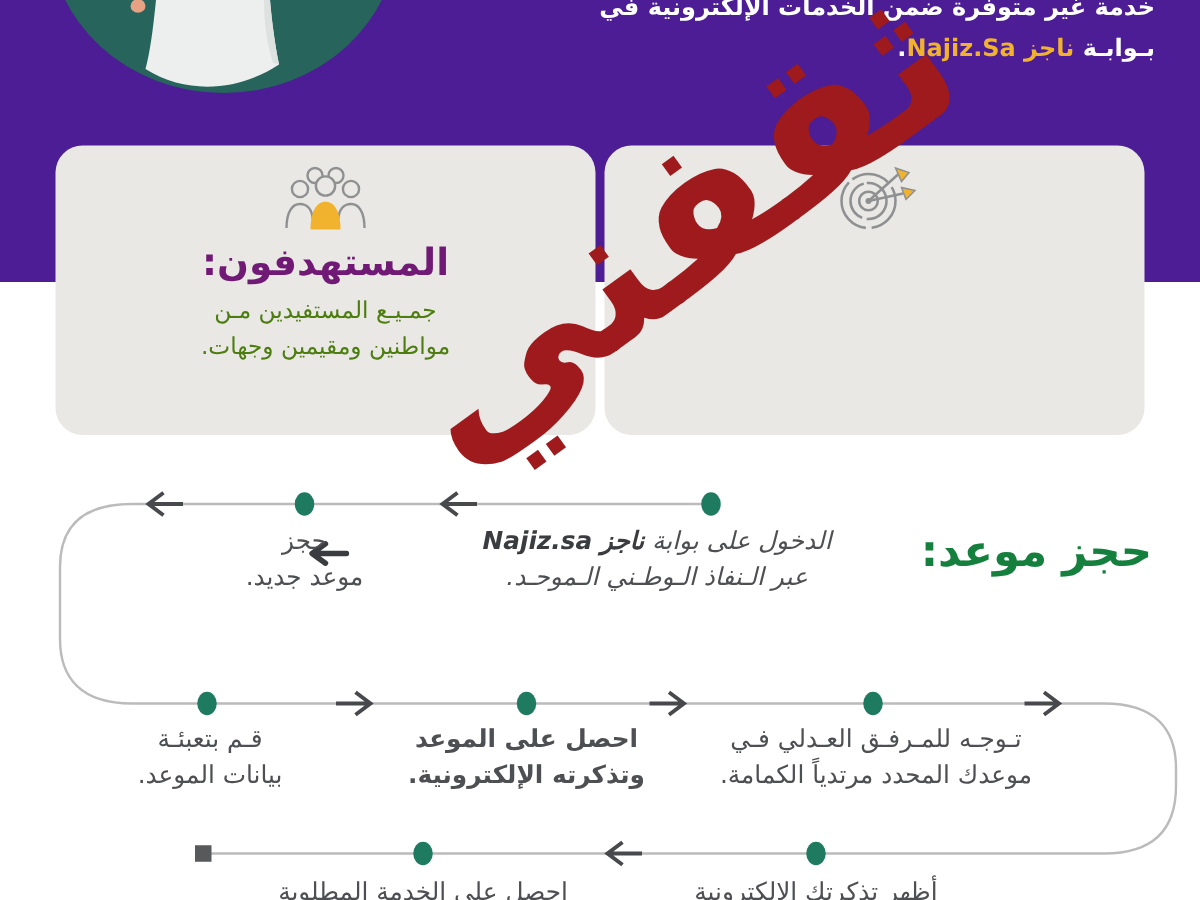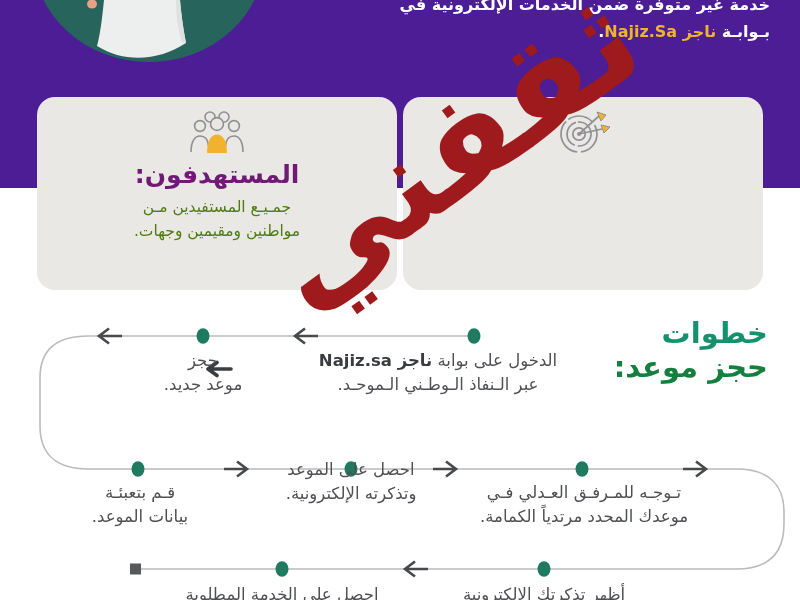--- a/index.html
+++ b/index.html
@@ -60,24 +60,24 @@
   .steps-heading .h2{color:#15803d;}
   .heading-arrow{position:absolute;left:203px;top:360px;z-index:3;}
 
   
   .flow-svg{left:0;top:0;width:800px;height:600px;z-index:3;pointer-events:none;}
 
   .step-text{
     text-align:center;color:#4E4F53;font-size:16.5px;line-height:23.5px;z-index:4;
   }
   .step-text b{color:#3B3C40;}
-  .st1{left:288px;top:349px;width:300px;}
+  .st1{left:288px;top:349px;width:300px;font-style:italic;}
   .st2{left:123px;top:349px;width:160px;}
   .st3{left:60px;top:481px;width:160px;}
-  .st4{left:251px;top:458px;width:200px;}
+  .st4{left:251px;top:481px;width:200px;font-weight:bold;}
   .st5{left:462px;top:481px;width:244px;}
   .st6{left:424px;top:583px;width:240px;}
   .st7{left:162px;top:583px;width:240px;}
 </style>
 </head>
 <body>
 
 <div class="abs header">
   <div class="header-circle"></div>
   <svg class="abs" style="left:56px;top:0;" width="200" height="70" viewBox="0 0 200 70">
@@ -125,21 +125,21 @@
     </svg>
   </div>
   <div class="card-title">المستهدفون:</div>
   <div class="card-body preline">جمـيـع المستفيدين مـن
 مواطنين ومقيمين وجهات.</div>
 </div>
 
 <div class="abs watermark">ثقفني</div>
 
 <div class="abs steps-heading" dir="rtl">
-  <span class="h1">خطوات</span><br>
+  <br>
   <span class="h2">حجز موعد:</span>
 </div>
 <svg class="abs heading-arrow" width="30" height="18" viewBox="0 0 30 18">
   <path d="M 28 9 L 6 9 M 14 2.5 L 5 9 L 14 15.5" fill="none" stroke="#3B3C40" stroke-width="3.6" stroke-linecap="round" stroke-linejoin="round"></path>
 </svg>
 
 <svg class="abs flow-svg" viewBox="0 0 800 600">
 
   <path d="M 474 336 H 88 C 54 336 40 352 40 378 L 40 426 C 40 452 54 469 88 469 H 736 C 770 469 784 486 784 512 L 784 524 C 784 552 770 569 736 569 H 136" fill="none" stroke="#BBBBBB" stroke-width="1.6"></path>
 

